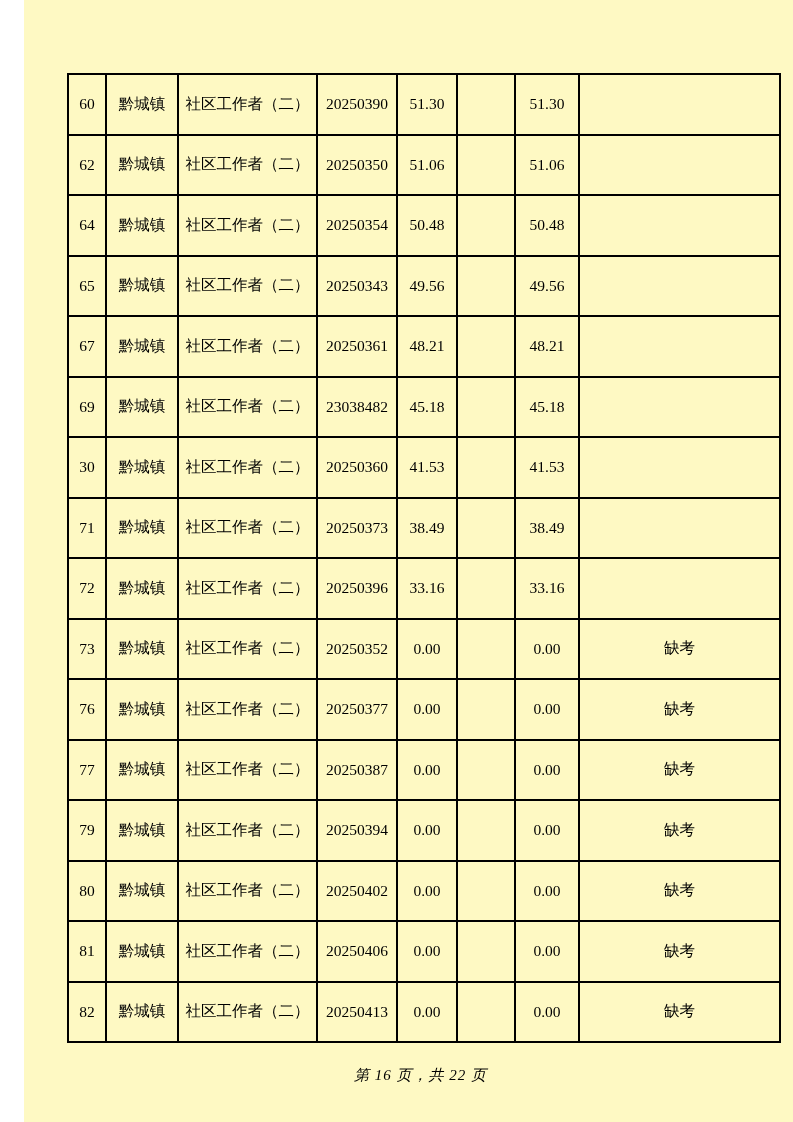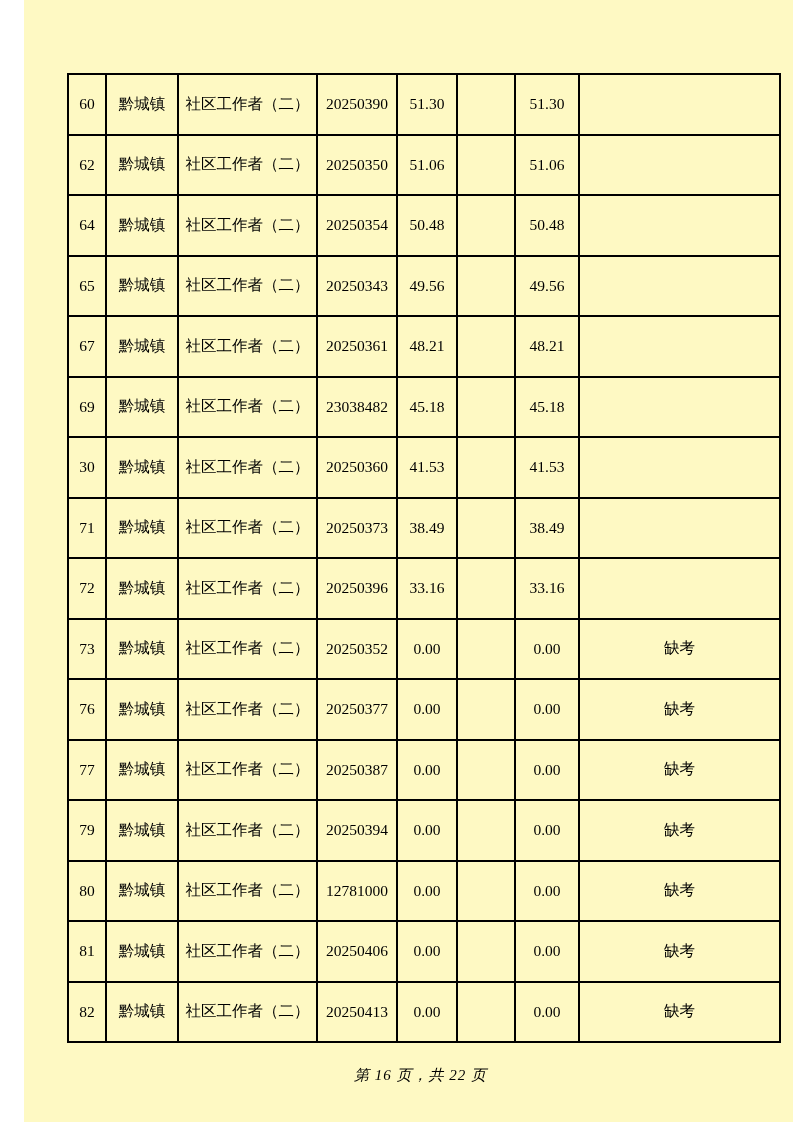--- a/index.html
+++ b/index.html
@@ -189,21 +189,21 @@
           <td>20250394</td>
           <td>0.00</td>
           <td></td>
           <td>0.00</td>
           <td>缺考</td>
         </tr>
         <tr>
           <td>80</td>
           <td>黔城镇</td>
           <td>社区工作者（二）</td>
-          <td>12781000</td>
+          <td>20250402</td>
           <td>0.00</td>
           <td></td>
           <td>0.00</td>
           <td>缺考</td>
         </tr>
         <tr>
           <td>81</td>
           <td>黔城镇</td>
           <td>社区工作者（二）</td>
           <td>20250406</td>

